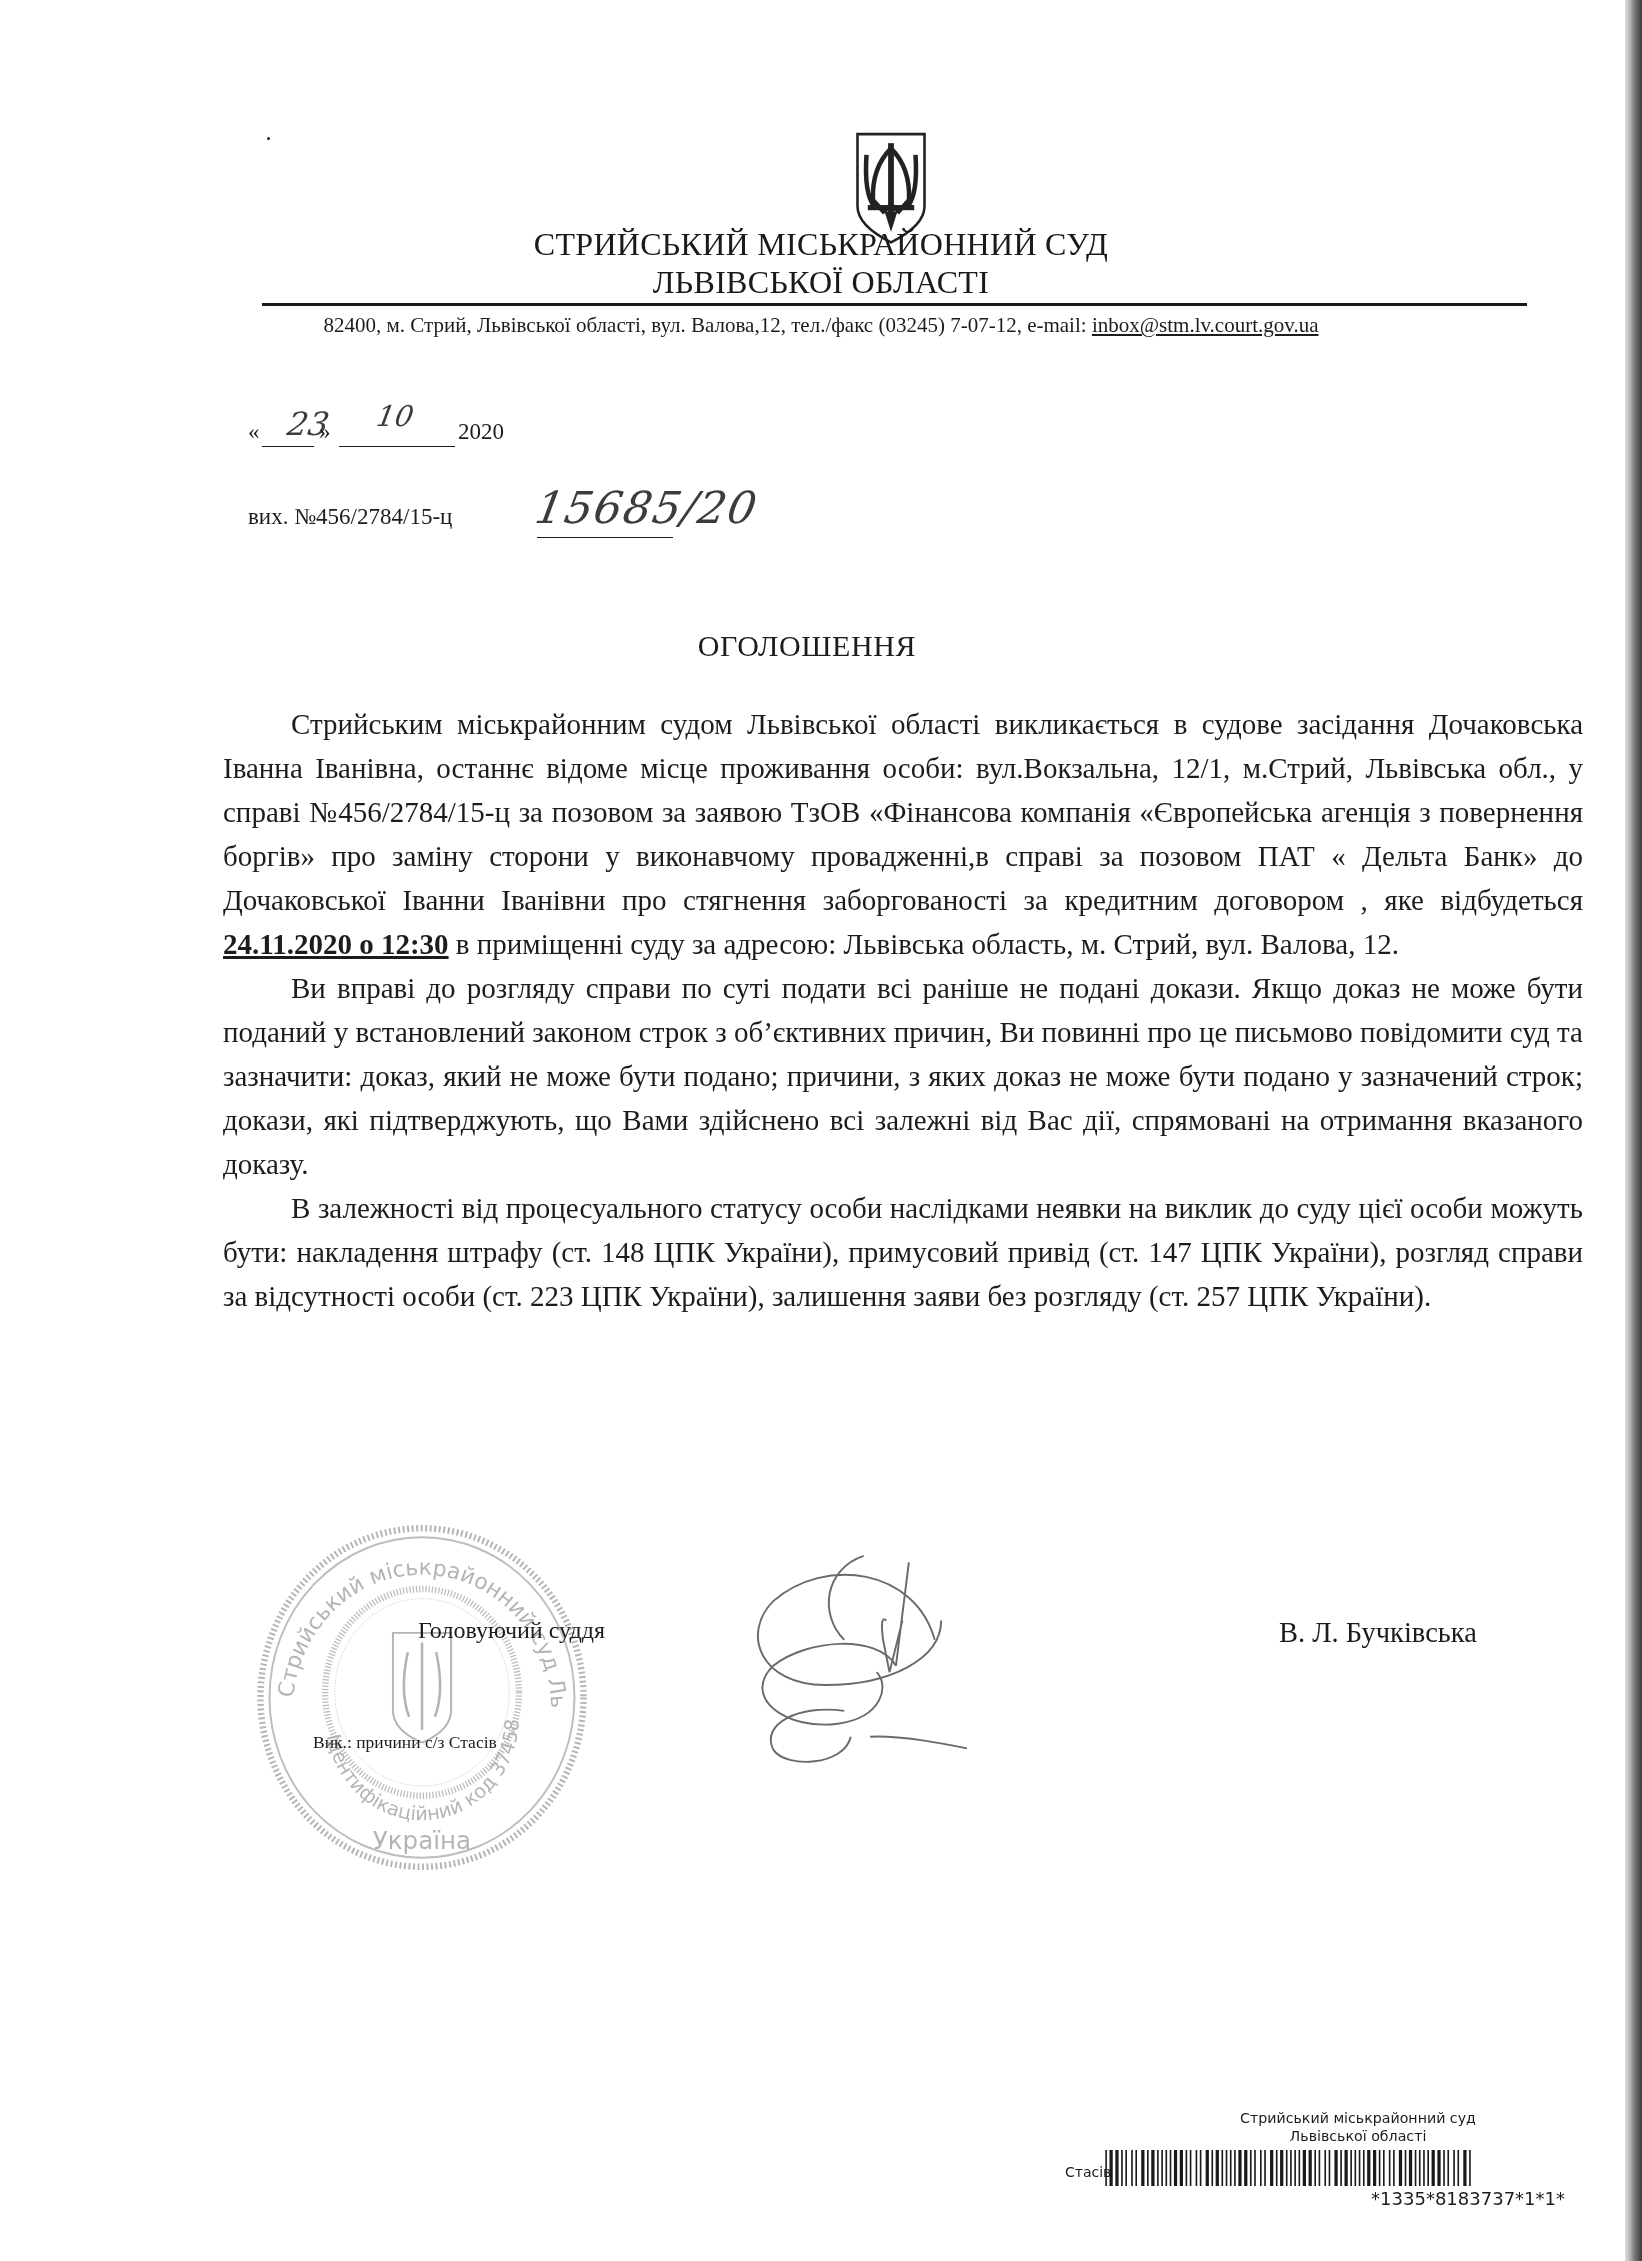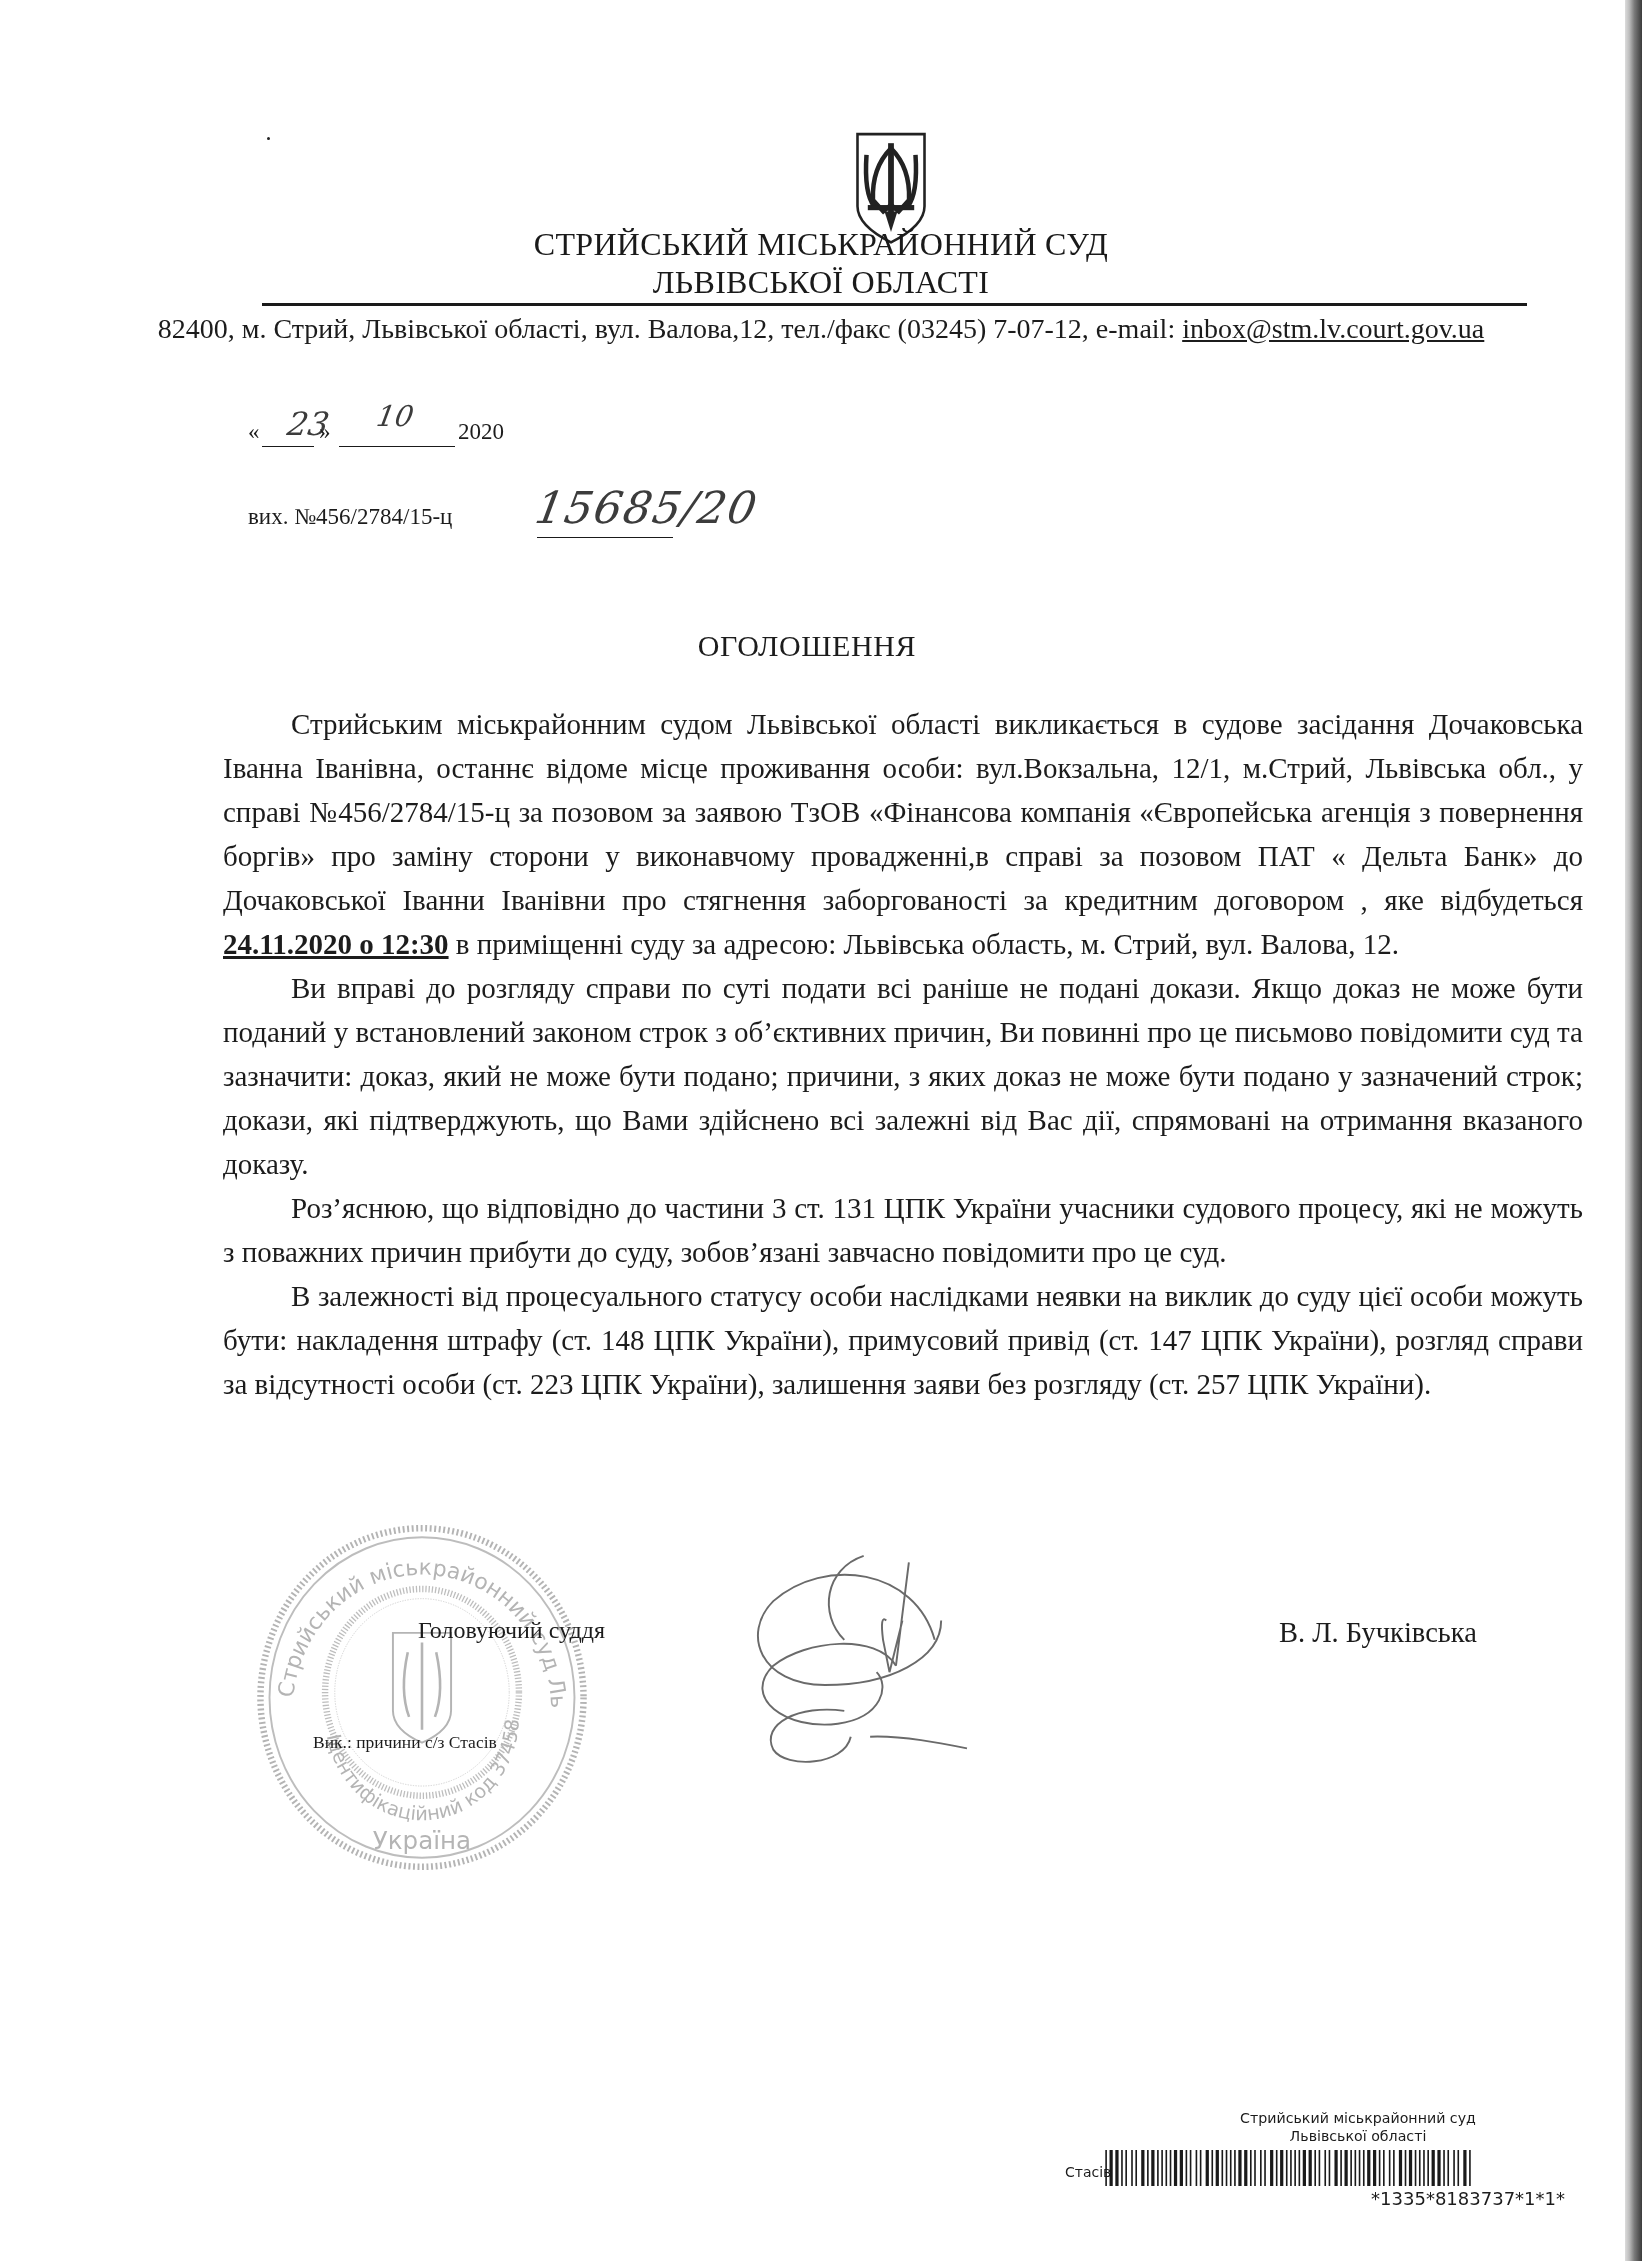--- a/index.html
+++ b/index.html
@@ -18,21 +18,21 @@
     .emblem { position: absolute; left: 852px; top: 129px; width: 78px; height: 116px; }
     .court-title {
       position: absolute; left: 0; width: 1642px; text-align: center;
       font-size: 32px; letter-spacing: 0.3px; line-height: 1; color: #1a1a1a;
     }
     .court-title.l1 { top: 228px; }
     .court-title.l2 { top: 266px; }
     .header-rule { position: absolute; left: 262px; top: 303px; width: 1265px; height: 3.2px; background: #1a1a1a; }
     .address-line {
       position: absolute; left: 0; width: 1642px; top: 314px; text-align: center;
-      font-size: 28px; line-height: 1.1; color: #1c1c1c;
+      font-size: 21px; line-height: 1.1; color: #1c1c1c;
     }
     .address-line .email { text-decoration: underline; }
 
     
     .date-row { position: absolute; left: 248px; top: 414px; font-size: 23px; height: 39px; width: 453px; }
     .date-row .q { position: absolute; top: 5.2px; }
     .date-row .blank { position: absolute; top: 0; border-bottom: 1.3px solid #1a1a1a; height: 32px; }
     .hand {
       position: absolute; font-family: "DejaVu Serif", serif; font-style: italic;
       color: #3c3c3c; font-size: 32px; transform: skewX(-10deg);
@@ -110,21 +110,20 @@
 <div class="ref-row">
   <span class="label">вих. №456/2784/15-ц</span>
   <span class="blank"></span>
   <span class="hand">15685/20</span>
 </div>
 
 <div class="doc-heading">ОГОЛОШЕННЯ</div>
 <div class="body-text">
   <p><span>Стрийським міськрайонним судом Львівської області викликається в судове засідання Дочаковська Іванна Іванівна, останнє відоме місце проживання особи: вул.Вокзальна, 12/1, м.Стрий,  Львівська обл., у справі №456/2784/15-ц за позовом за заявою ТзОВ «Фінансова компанія «Європейська агенція з повернення боргів» про заміну сторони у виконавчому провадженні,в справі за позовом ПАТ « Дельта Банк» до Дочаковської Іванни Іванівни про стягнення заборгованості за кредитним договором , яке відбудеться </span><span class="hearing">24.11.2020  о  12:30</span><span> в приміщенні суду за адресою: Львівська область, м. Стрий, вул. Валова, 12.</span></p>
   <p>Ви вправі до розгляду справи по суті подати всі раніше не подані докази. Якщо доказ не може бути поданий у встановлений законом строк з об’єктивних причин, Ви повинні про це письмово повідомити суд та зазначити: доказ, який не може бути подано; причини, з яких доказ не може бути подано у зазначений строк; докази, які підтверджують, що Вами здійснено всі залежні від Вас дії, спрямовані на отримання вказаного доказу.</p>
-  <p>Роз’яснюю, що відповідно до частини 3 ст. 131 ЦПК України учасники судового процесу, які не можуть з поважних причин прибути до суду, зобов’язані завчасно повідомити про це суд.</p>
   <p>В залежності від процесуального статусу особи наслідками неявки на виклик до суду цієї особи можуть бути: накладення штрафу (ст. 148 ЦПК України), примусовий привід (ст. 147 ЦПК України), розгляд справи за відсутності особи (ст. 223 ЦПК України), залишення заяви без розгляду (ст. 257 ЦПК України).</p>
 </div>
 
 <svg class="seal" viewBox="0 0 520 540">
   <defs>
     <path id="outerArc" d="M60 290 A200 210 0 1 1 460 290"></path>
     <path id="innerArc" d="M110 300 A150 160 0 1 0 410 300"></path>
   </defs>
   <ellipse cx="260" cy="270" rx="250" ry="262" fill="none" stroke="#777" stroke-width="10" stroke-dasharray="3 4"></ellipse>
   <ellipse cx="260" cy="270" rx="236" ry="248" fill="none" stroke="#888" stroke-width="3"></ellipse>

